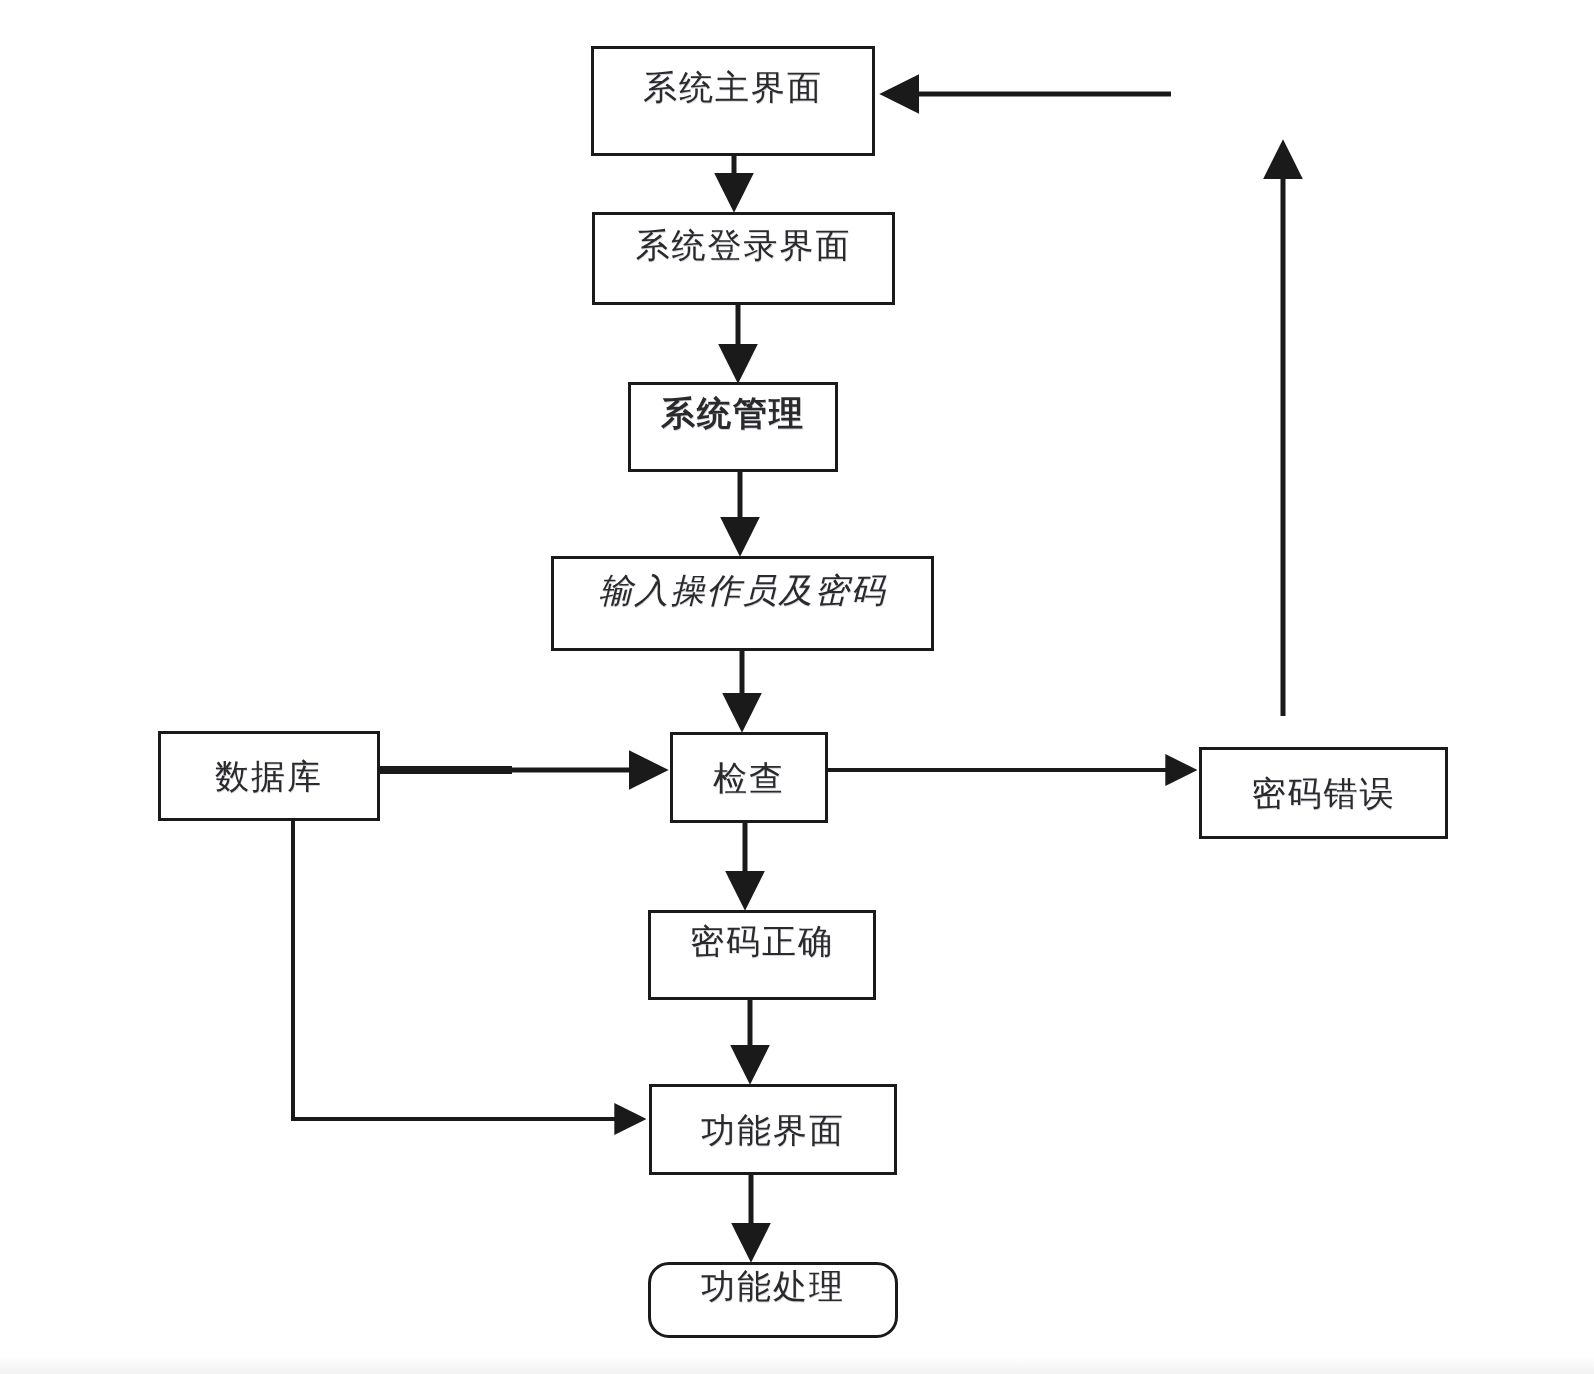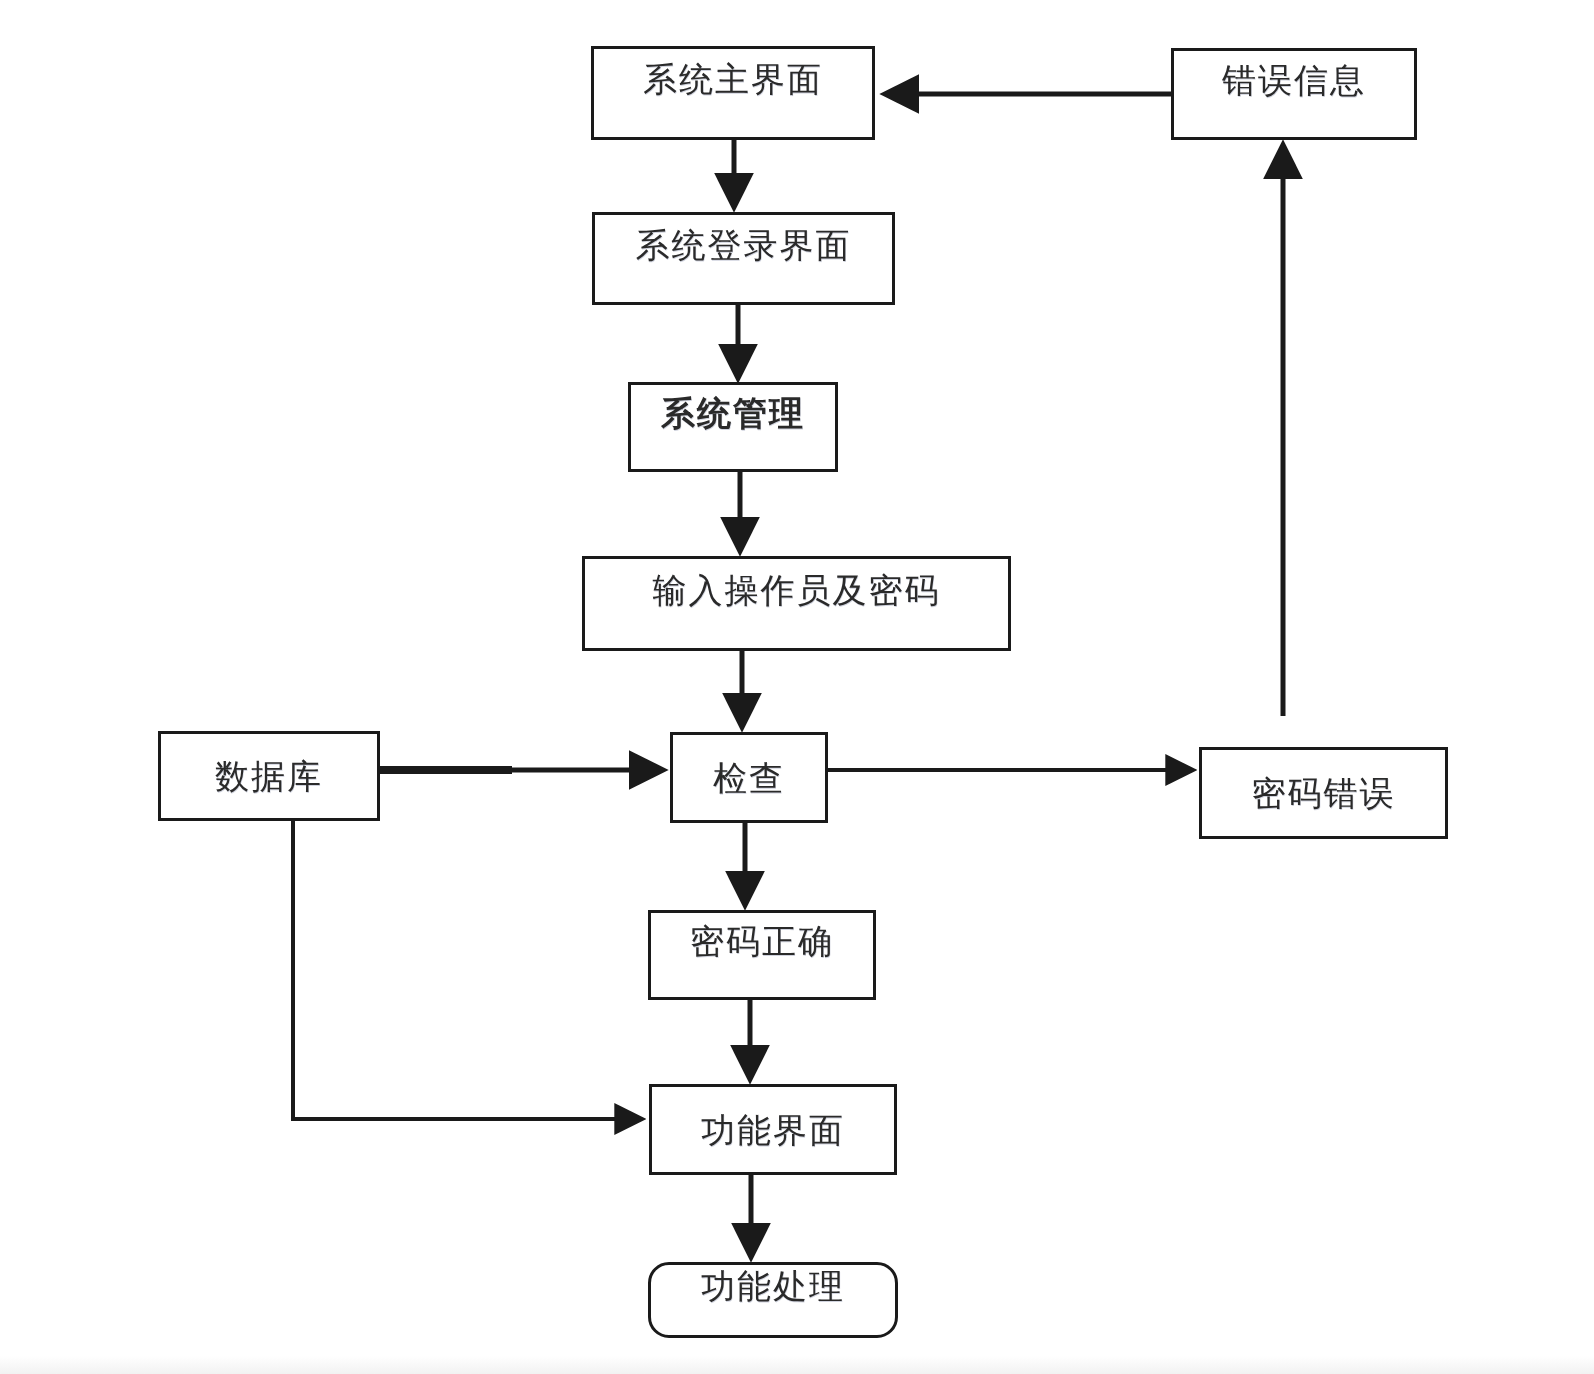--- a/index.html
+++ b/index.html
@@ -114,37 +114,34 @@
 
     <g>
       <path d="M 293 821 L 293 1119 L 641 1119" fill="none" stroke="#1a1a1a" stroke-width="4" marker-end="url(#arrow)"></path>
     </g>
 
     <g>
       <line x1="751" y1="1175" x2="751" y2="1256" stroke="#1a1a1a" stroke-width="5" marker-end="url(#arrow)"></line>
     </g>
   </svg>
 
-  <div class="node-box" style="left:591px; top:46px; width:284px; height:94px;">
+  <div class="node-box" style="left:591px; top:46px; width:284px; height:110px;">
     <span class="node-label">系统主界面</span>
   </div>
 
-  <div class="node-box" style="left:1171px; top:48px; width:246px; height:92px;">
-    <span class="node-label">错误信息</span>
-  </div>
 
   <div class="node-box" style="left:592px; top:212px; width:303px; height:93px;">
     <span class="node-label">系统登录界面</span>
   </div>
 
   <div class="node-box" style="left:628px; top:382px; width:210px; height:90px;font-weight:bold;">
     <span class="node-label">系统管理</span>
   </div>
 
-  <div class="node-box" style="left:582px; top:556px; width:429px; height:95px;">
+  <div class="node-box" style="left:551px; top:556px; width:383px; height:95px;font-style:italic;">
     <span class="node-label">输入操作员及密码</span>
   </div>
 
   <div class="node-box" style="left:158px; top:731px; width:222px; height:90px;">
     <span class="node-label centered">数据库</span>
   </div>
 
   <div class="node-box" style="left:670px; top:732px; width:158px; height:91px;">
     <span class="node-label centered">检查</span>
   </div>

